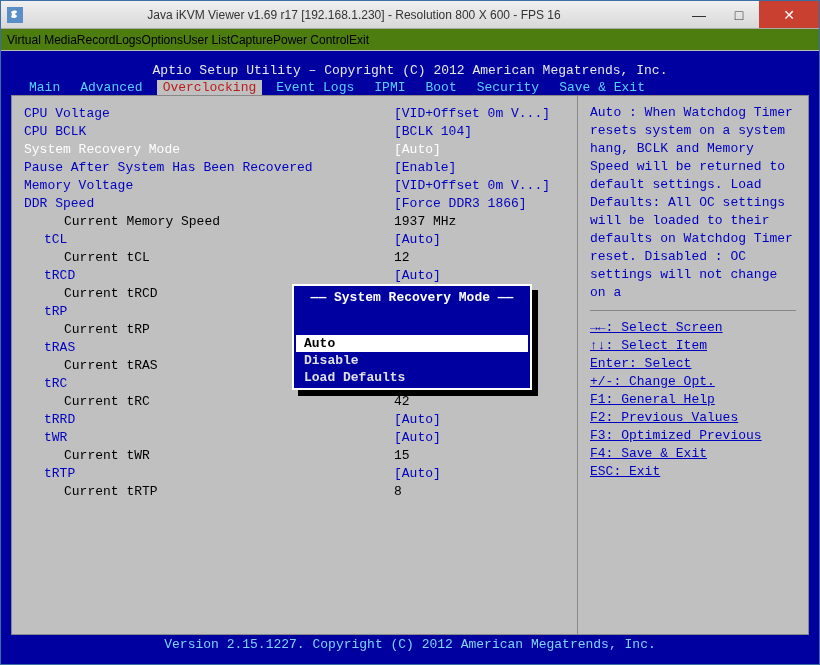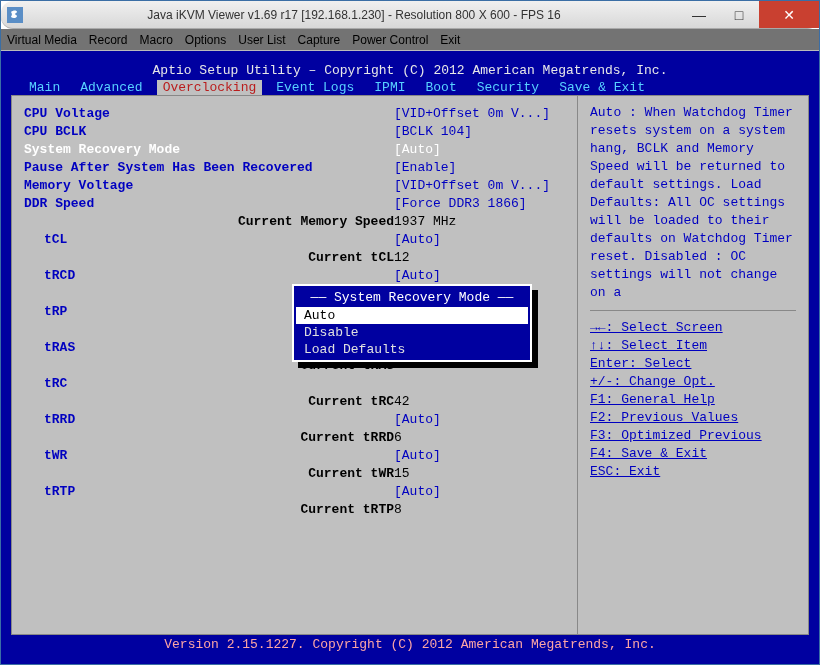--- a/index.html
+++ b/index.html
@@ -21,43 +21,41 @@
   .titlebar {
     height: 28px;
     background: linear-gradient(to bottom, #f0f0f0, #d8d8d8);
     display: flex;
     align-items: center;
     padding-left: 6px;
     font-family: "Segoe UI", Tahoma, sans-serif;
     font-size: 12px;
     color: #333;
     border-bottom: 1px solid #aaa;
-    border-radius: 12px;
   }
   .titlebar .icon { width: 16px; height: 16px; margin-right: 6px; }
   .titlebar .title { flex: 1; text-align: center; }
   .titlebar .controls { display: flex; height: 100%; }
   .titlebar .btn {
     width: 40px;
     height: 100%;
     display: flex;
     align-items: center;
     justify-content: center;
     font-family: Arial, sans-serif;
     font-size: 14px;
   }
   .titlebar .btn.close { background: #c94030; color: #fff; width: 60px; }
   .menubar {
     height: 22px;
-    background: #737373;
+    background: #4d7c0f;
     border-bottom: 1px solid #bbb;
     display: flex;
     align-items: center;
     padding: 0 6px;
-    gap: 12px;
     font-family: "Segoe UI", Tahoma, sans-serif;
     font-size: 12px;
   }
   .bios {
     flex: 1;
     background: #0000a0;
     padding: 10px;
     display: flex;
     flex-direction: column;
   }
@@ -93,54 +91,55 @@
     border-right: 1px solid #888;
   }
   .panel-right {
     width: 230px;
     padding: 8px 12px;
     color: #0000c0;
     display: flex;
     flex-direction: column;
   }
   .row { display: flex; height: 18px; align-items: center; }
-  .row .label { flex: 0 0 370px; font-weight: bold; }
+  .row .label { flex: 0 0 370px; }
   .row .value { flex: 1; }
   .blue { color: #0000c0; }
   .white { color: #ffffff; }
   .black { color: #000; }
   .indent1 { padding-left: 20px; }
-  .indent2 { padding-left: 40px; text-align: right; }
+  .indent2 { padding-left: 40px; }
   .help-text { line-height: 18px; }
   .help-divider { border-top: 1px solid #888; margin: 8px 0; }
   .help-keys { line-height: 18px; text-decoration: underline; }
   .popup {
     position: absolute;
     left: 280px;
     top: 188px;
     width: 240px;
     background: #0000a0;
     border: 2px solid #fff;
     padding: 2px;
     box-shadow: 6px 6px 0 0 #000;
+    font-weight: bold;
   }
   .popup-title {
     color: #fff;
     text-align: center;
     font-size: 13px;
     padding: 2px 0;
   }
   .popup-item {
     color: #e0e0e0;
     padding: 1px 8px;
     font-size: 13px;
   }
-  .popup-item.selected { background: #fff; color: #000; }
+  .popup-item.selected { background: #fff; color: #000; margin-top: 28px; }
   .bios-footer {
-    color: #fca5a5;
+    color: #7dd3fc;
     text-align: center;
     padding: 2px 0;
     font-size: 13px;
   }
 </style>
 </head>
 <body>
 
 <div class="window">
   <div class="titlebar">
@@ -154,21 +153,21 @@
     <div class="controls">
       <div class="btn">—</div>
       <div class="btn">□</div>
       <div class="btn close">✕</div>
     </div>
   </div>
 
   <div class="menubar" id="menubar">
       <span>Virtual Media</span>
       <span>Record</span>
-      <span>Macro</span>
+      <span>Logs</span>
       <span>Options</span>
       <span>User List</span>
       <span>Capture</span>
       <span>Power Control</span>
       <span>Exit</span>
     </div>
 
   <div class="bios">
     <div class="bios-inner">
       <div class="bios-header">Aptio Setup Utility – Copyright (C) 2012 American Megatrends, Inc.</div>
@@ -250,24 +249,20 @@
             </div>
             <div class="row">
               <span class="label black indent2">Current tRC</span>
               <span class="value black">42</span>
             </div>
             <div class="row">
               <span class="label blue indent1">tRRD</span>
               <span class="value blue">[Auto]</span>
             </div>
             <div class="row">
-              <span class="label black indent2">Current tRRD</span>
-              <span class="value black">6</span>
-            </div>
-            <div class="row">
               <span class="label blue indent1">tWR</span>
               <span class="value blue">[Auto]</span>
             </div>
             <div class="row">
               <span class="label black indent2">Current tWR</span>
               <span class="value black">15</span>
             </div>
             <div class="row">
               <span class="label blue indent1">tRTP</span>
               <span class="value blue">[Auto]</span>

